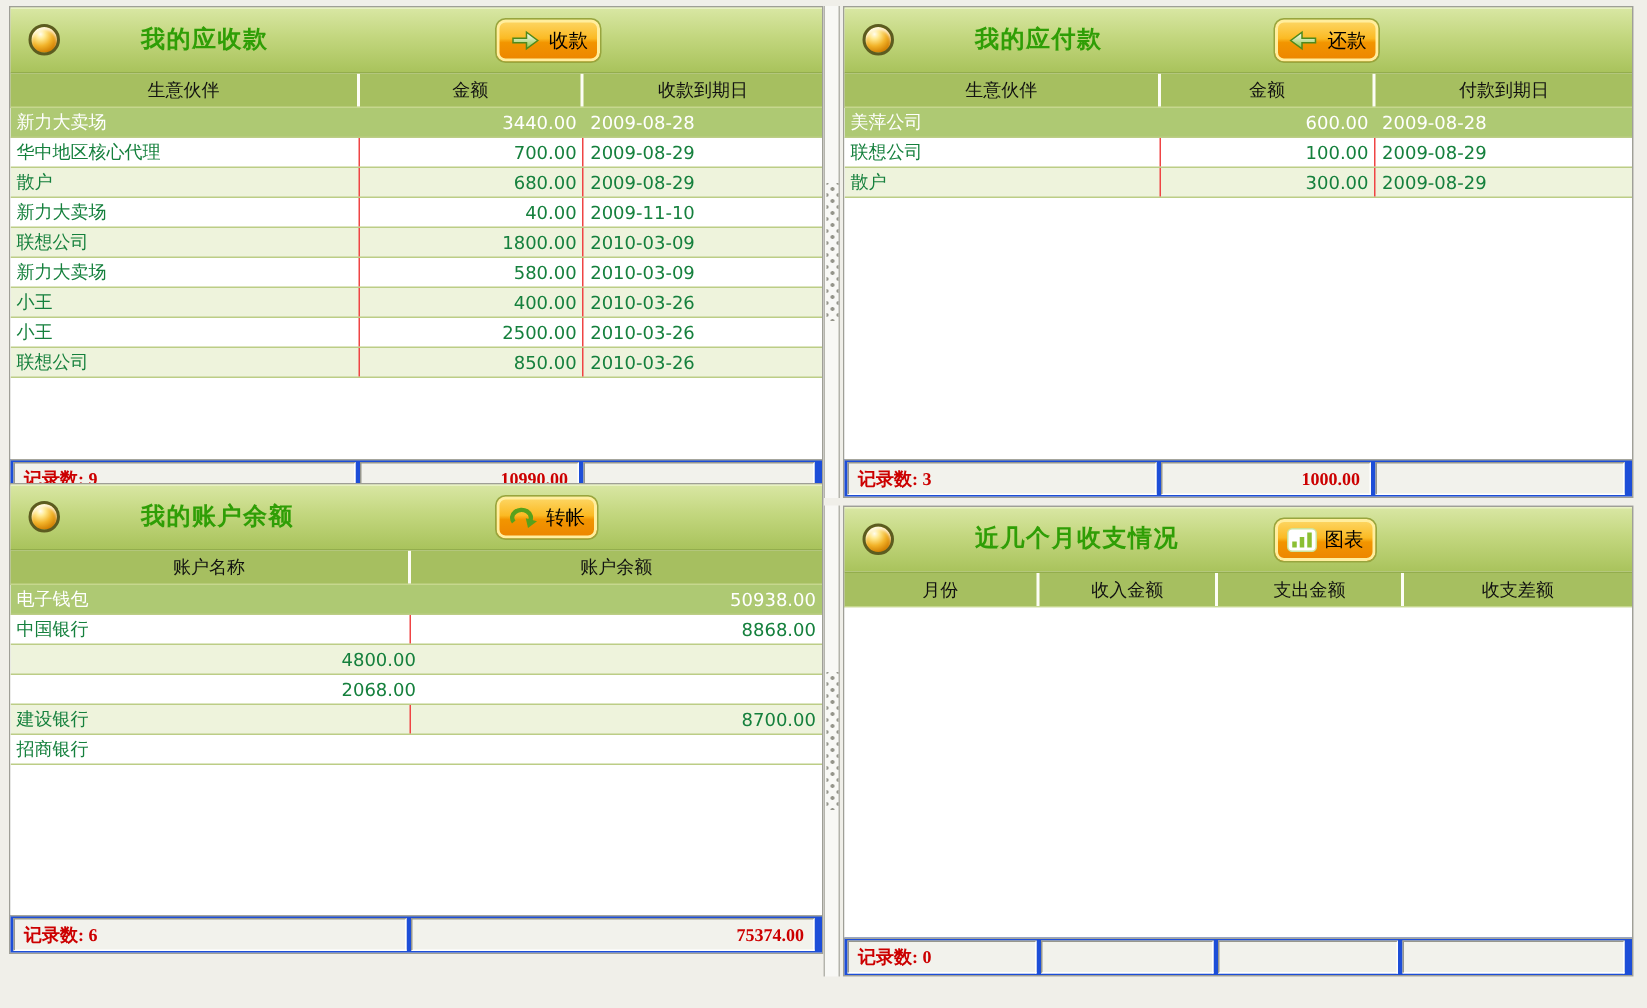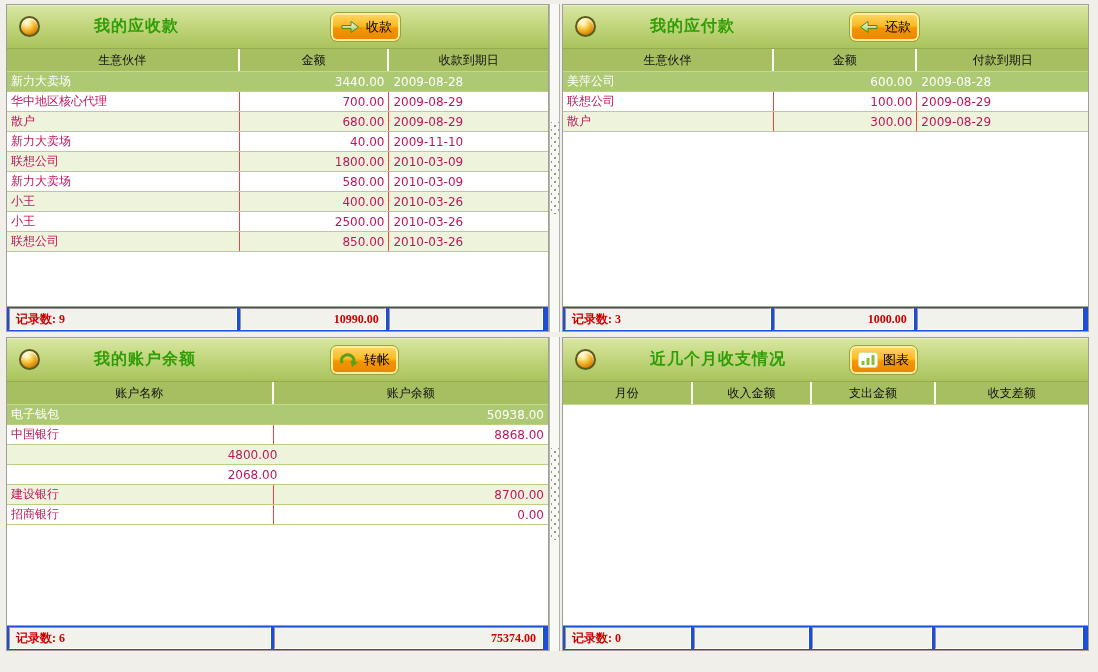--- a/index.html
+++ b/index.html
@@ -24,21 +24,21 @@
   .left-col .action-btn{left:323px;}
   .right-col .action-btn{left:286px;}
   .btn-ic{display:flex;align-items:center;}
 
   .grid-header{flex:0 0 22px;height:22px;display:flex;background:#a6bf60;border-bottom:1px solid #c6d78e;}
   .hcell{box-sizing:border-box;display:flex;align-items:center;justify-content:center;
     font-size:12px;color:#111;border-right:2px solid #fdfdf6;overflow:hidden;white-space:nowrap;}
   .hcell:last-child{border-right:none;}
 
   .grid-body{flex:1 1 auto;background:#fff;overflow:hidden;}
-  .grid-row{display:flex;height:20px;box-sizing:border-box;border-bottom:1px solid #bccd86;font-size:12px;background:#fff;color:#be185d;}
+  .grid-row{display:flex;height:20px;box-sizing:border-box;border-bottom:1px solid #bccd86;font-size:12px;background:#fff;color:#15803d;}
   .grid-row.alt{background:#eef3dc;}
   .grid-row.selected{background:#aec973;color:#fff;}
   .gcell{box-sizing:border-box;display:flex;align-items:center;padding:0 4px;overflow:hidden;white-space:nowrap;border-right:1px solid #ef4444;}
   .gcell:last-child{border-right:none;}
   .grid-row.selected .gcell{border-right-color:transparent;}
   .gcell.right{justify-content:flex-end;}
 
   .statusbar{flex:0 0 22px;height:22px;display:flex;gap:3px;background:#1d4ed8;border-top:1px solid #a6a69c;padding:1px 2px;box-sizing:content-box;font-family:Liberation Serif, serif;}
   .fcell{box-sizing:border-box;border:1px solid;border-color:#97978d #ffffff #ffffff #97978d;background:#f2f2ec;
     font-size:12px;font-weight:bold;color:#cc0000;display:flex;align-items:center;padding:0 6px;overflow:hidden;white-space:nowrap;}
@@ -173,21 +173,21 @@
           <div class="gcell" style="width: 32.5%;">2009-08-29</div>
         </div>
       </div>
     <div class="statusbar">
         <div class="fcell" style="width: calc(40.2% - 3px);">记录数: 3</div>
         <div class="fcell right" style="width: calc(27.3% - 3px);">1000.00</div>
         <div class="fcell right" style="width: calc(32.5% - 3px);"></div>
       </div>
   </div>
 
-  <div class="panel left-col" style="left:6px;top:337px;width:543px;height:314px">
+  <div class="panel left-col" style="left:6px;top:322px;width:543px;height:314px">
     <div class="titlebar">
       <span class="orb"></span>
       <span class="title">我的账户余额</span>
       <button class="action-btn">
         <span class="btn-ic">
           <svg width="20" height="16" viewBox="0 0 20 16">
             <path d="M3.5 11 A6.2 5.2 0 1 1 14.2 10.5" fill="none" stroke="#57a11c" stroke-width="3"></path>
             <path d="M11.5 8.5 L19 10.5 L13 15 Z" fill="#57a11c"></path>
           </svg>
         </span>
@@ -212,21 +212,20 @@
         </div>
         <div class="grid-row">
           <div class="gcell right" style="width: 50.7%;">2068.00</div>
         </div>
         <div class="grid-row alt">
           <div class="gcell" style="width: 49.3%;">建设银行</div>
           <div class="gcell right" style="width: 50.7%;">8700.00</div>
         </div>
         <div class="grid-row">
           <div class="gcell" style="width: 49.3%;">招商银行</div>
-          <div class="gcell right" style="width: 50.7%;">0.00</div>
         </div>
       </div>
     <div class="statusbar">
         <div class="fcell" style="width: calc(49.3% - 3px);">记录数: 6</div>
         <div class="fcell right" style="width: calc(50.7% - 3px);">75374.00</div>
       </div>
   </div>
 
   <div class="panel right-col" style="left:562px;top:337px;width:527px;height:314px">
     <div class="titlebar">

